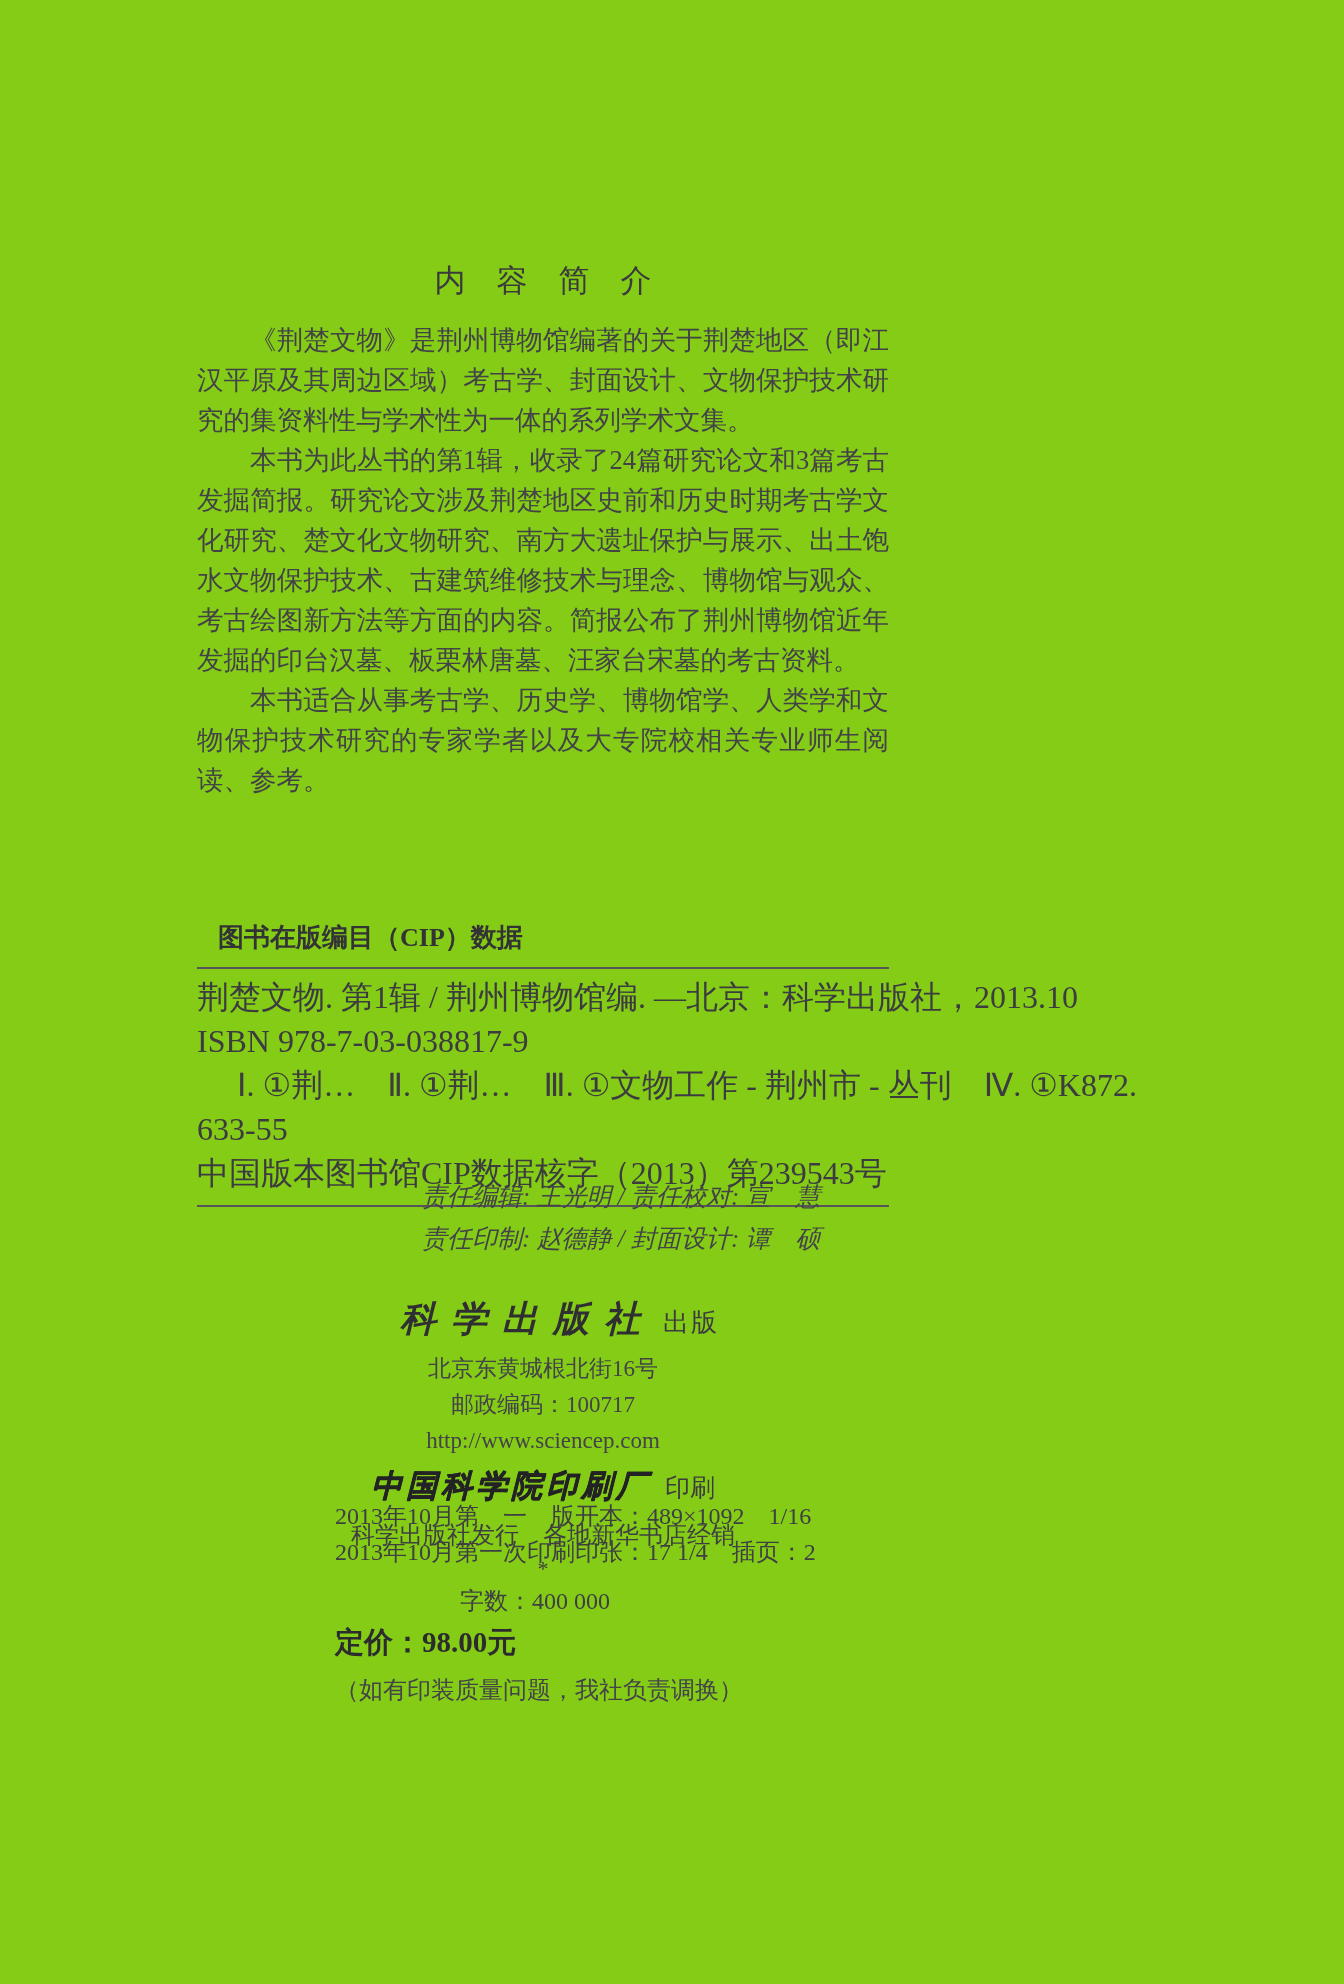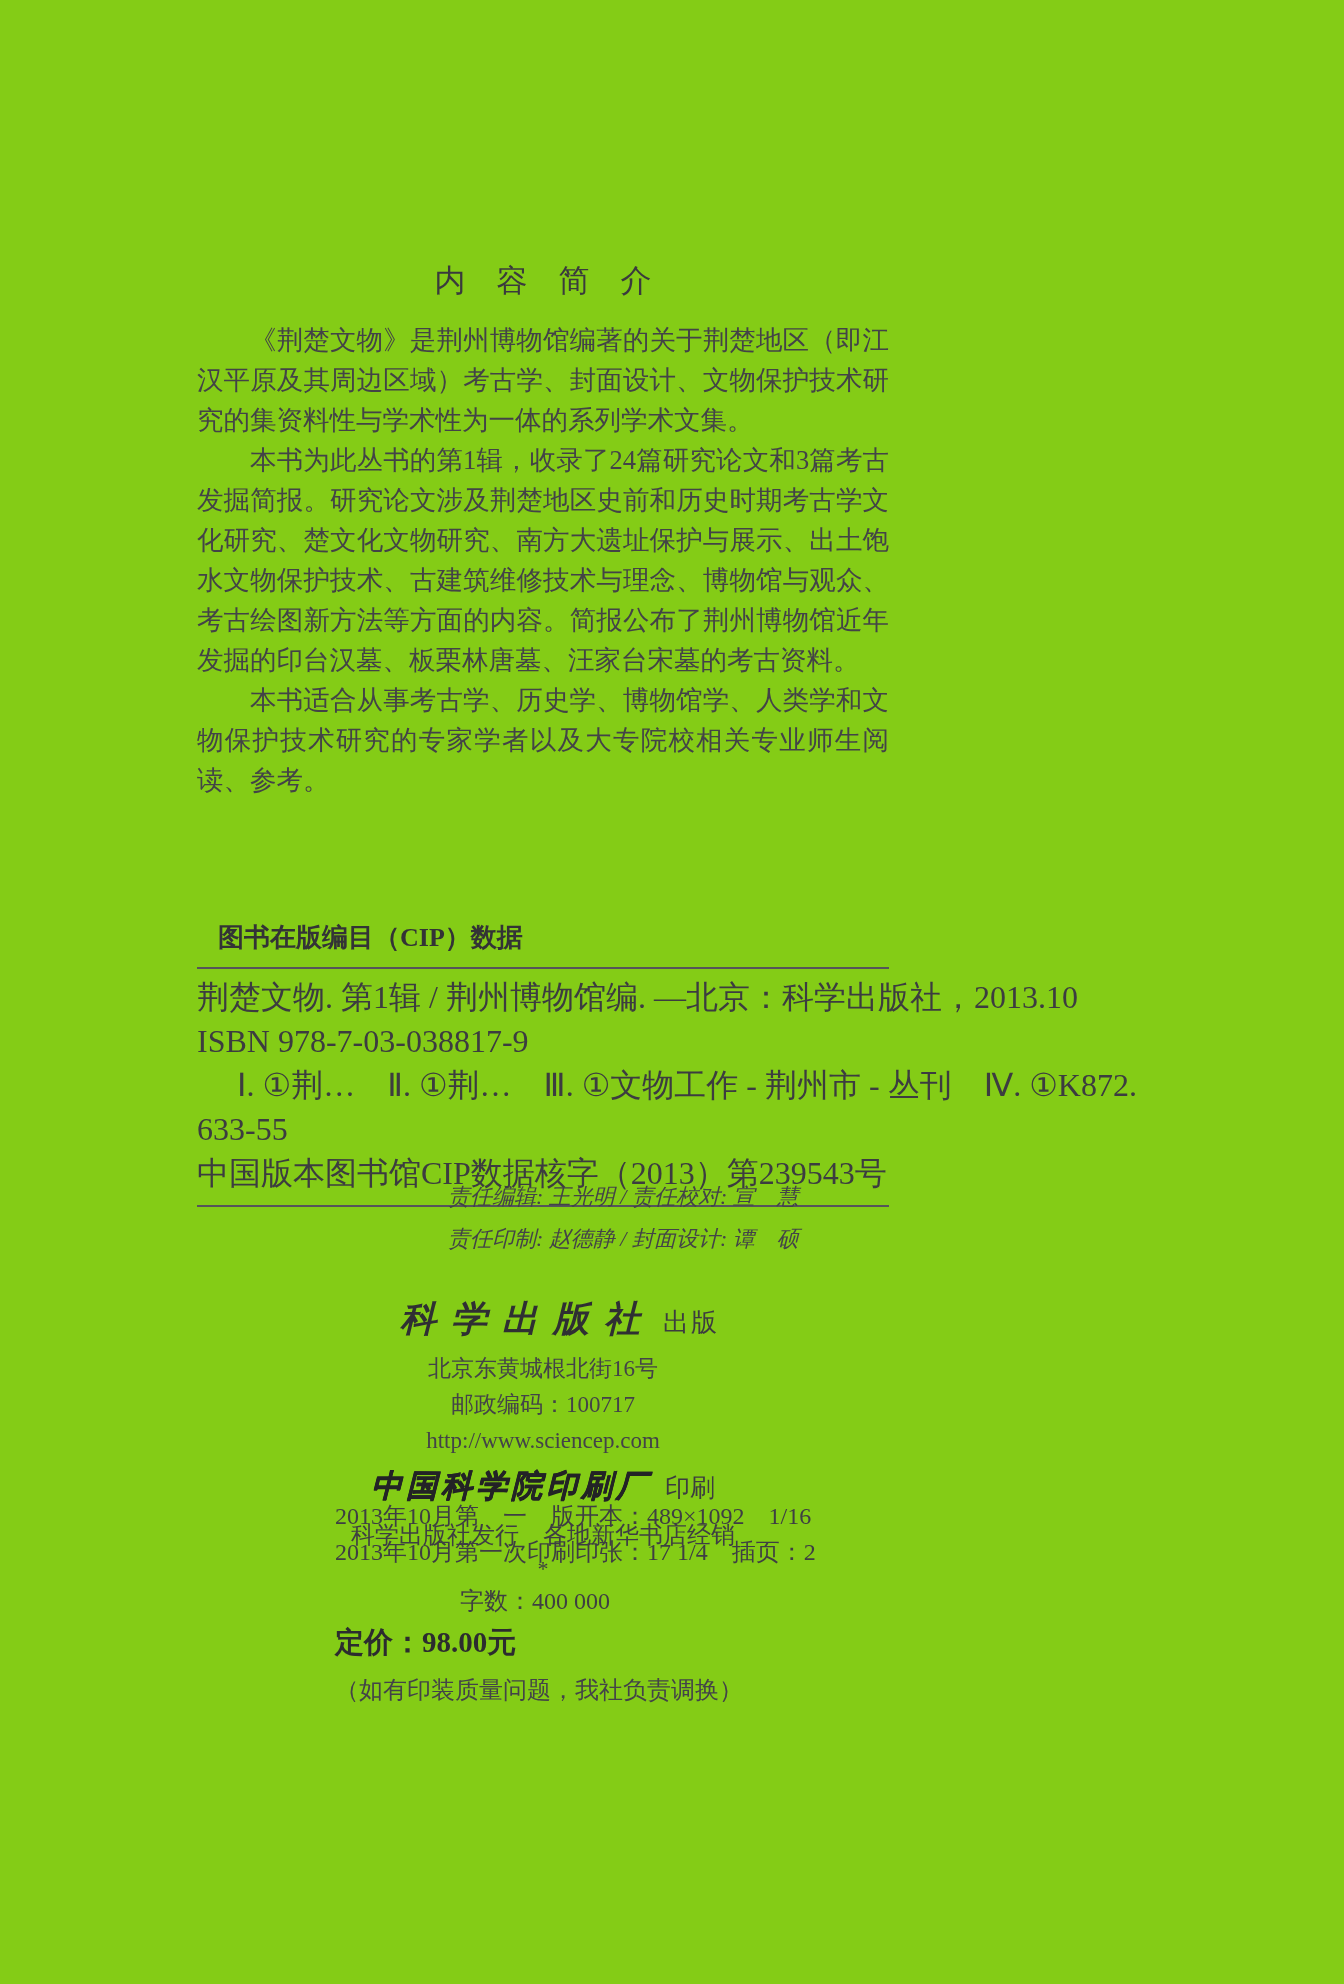--- a/index.html
+++ b/index.html
@@ -56,23 +56,23 @@
     font-size: 32px;
     line-height: 44px;
     white-space: nowrap;
     color: #3c3c40;
   }
   .cip-class { padding-left: 40px; }
 
   
   .staff {
     position: absolute;
-    top: 1176px; left: 448px;
+    top: 1176px; left: 422px;
     font-style: italic;
-    font-size: 22px;
+    font-size: 25px;
     line-height: 42px;
     color: #434348;
     white-space: nowrap;
   }
 
   
   .pub {
     position: absolute;
     top: 1294px; left: 197px; width: 692px;
     text-align: center;

